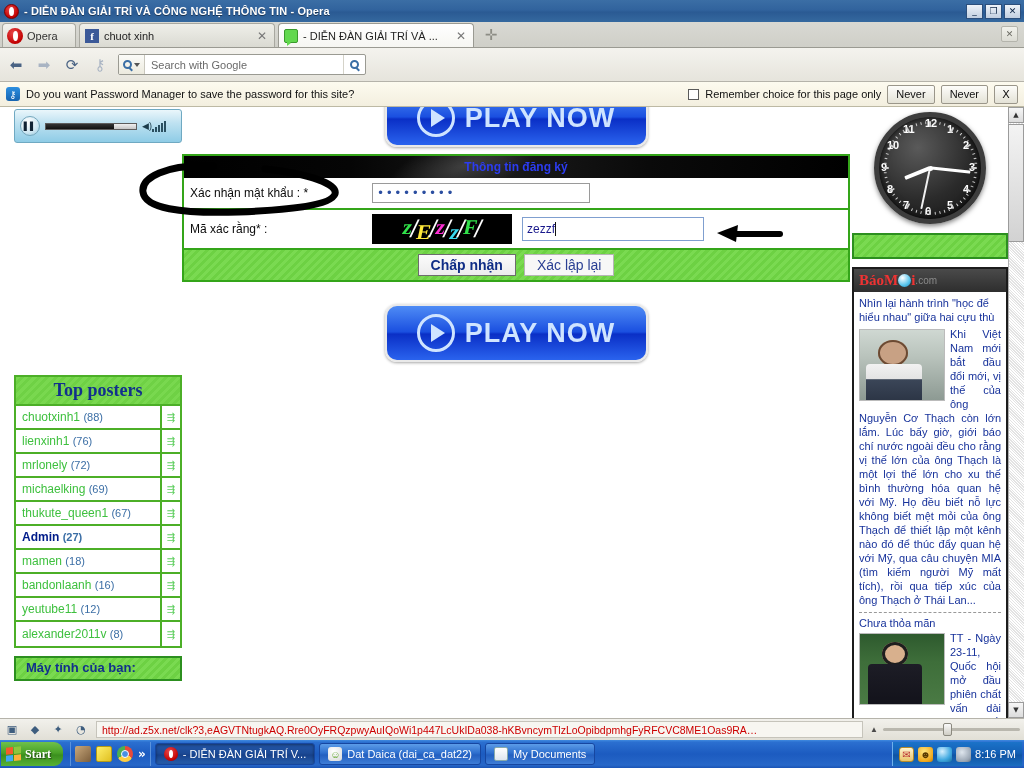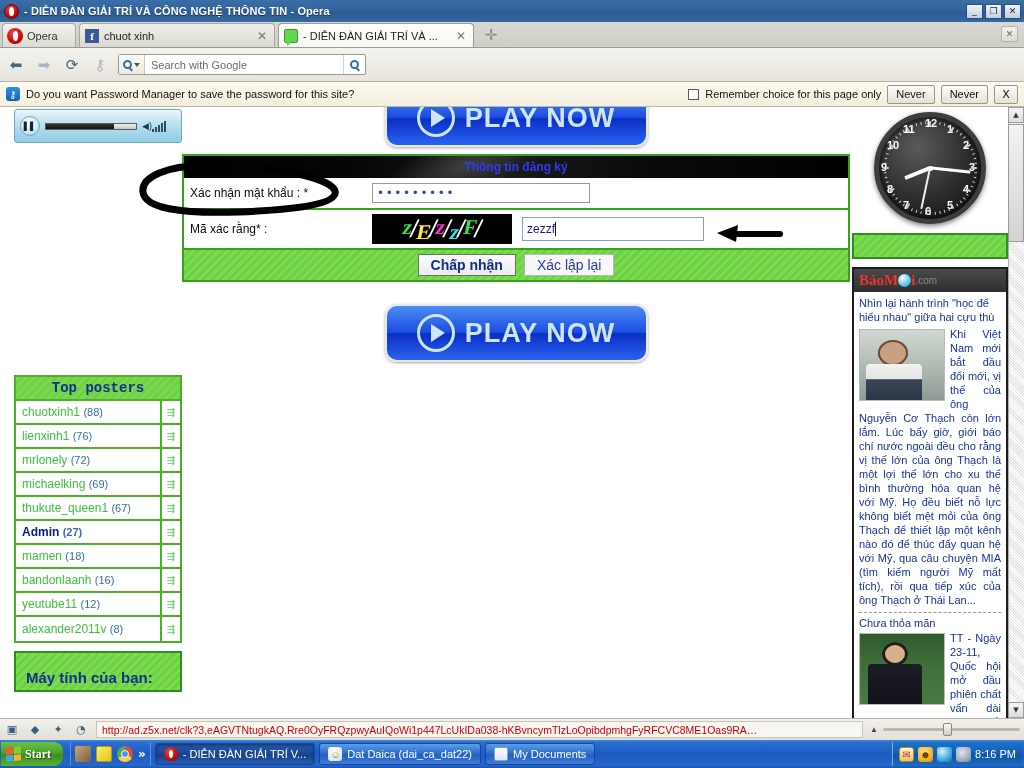--- a/index.html
+++ b/index.html
@@ -210,44 +210,44 @@
   }
   .player .ptrack { flex:1; height:7px; background:linear-gradient(180deg,#333,#111); border:1px solid #5d5d5d; position:relative;}
   .player .ptrack::after{content:"";position:absolute;right:0;top:0;bottom:0;width:22px;background:linear-gradient(180deg,#f0f0f0,#c6c6c6);}
   .player .pvol{ width:34px;height:14px;flex:none; color:#1b3b4a; font-size:9px; display:flex; align-items:center;}
   .vol-bars{display:flex;align-items:flex-end;gap:1px;height:12px;}
   .vol-bars i{display:block;width:2px;background:#2a4f60;}
 
   .blockbox { border:2px solid #4caf27; background:#fff; margin-top: 8px; }
   .blockhead {
     background: repeating-linear-gradient(135deg,#79d84f 0 3px,#6fd145 3px 6px);
-    color:#12308c; font-weight:bold; font-size:14px; text-align:center;
+    color:#12308c; font-weight:bold; font-size:18px; text-align:center;
     padding: 3px 0; border-bottom:2px solid #4caf27;
-    font-family:Liberation Mono, monospace;
+    font-family:Liberation Serif, serif;
   }
   .poster-row {
     display:flex; align-items:center; border-bottom:2px solid #4caf27;
     height: 24px;
   }
   .poster-row:last-child { border-bottom:none; }
   .poster-name {
     flex:1; padding-left:6px; font-size:12px; color:#3ec03e; white-space:nowrap; overflow:hidden;
   }
   .poster-name .cnt { color:#3b6ea5; font-size:11px; }
   .poster-name.admin { color:#001b8a; font-weight:bold; }
   .poster-bar {
     width: 20px; height: 24px; border-left:2px solid #4caf27;
     display:flex; align-items:center; justify-content:center;
     color:#5fce5f; font-size:10px; font-family:"DejaVu Sans",sans-serif;
   }
   .greenbar {
     margin-top: 8px; border:2px solid #2c8f1f;
     background: repeating-linear-gradient(135deg,#7ada51 0 3px,#6dd143 3px 6px);
-    color:#12308c; font-weight:bold; font-size:15px;
-    padding:16px 0 4px 10px;
+    color:#12308c; font-weight:bold; font-size:13px;
+    padding:2px 0 4px 10px;
   }
 
   
   .center { position:absolute; left:182px; top:0; width: 668px; }
   .playnow {
     width: 263px; height: 58px; margin: 0 auto;
     border-radius: 12px;
     background: linear-gradient(180deg,#4f8cf5 0%,#1a4fe0 48%,#0a2fc6 52%,#2a63ee 100%);
     border: 2px solid #e9e9e9;
     box-shadow: 0 1px 3px rgba(0,0,0,.35);

